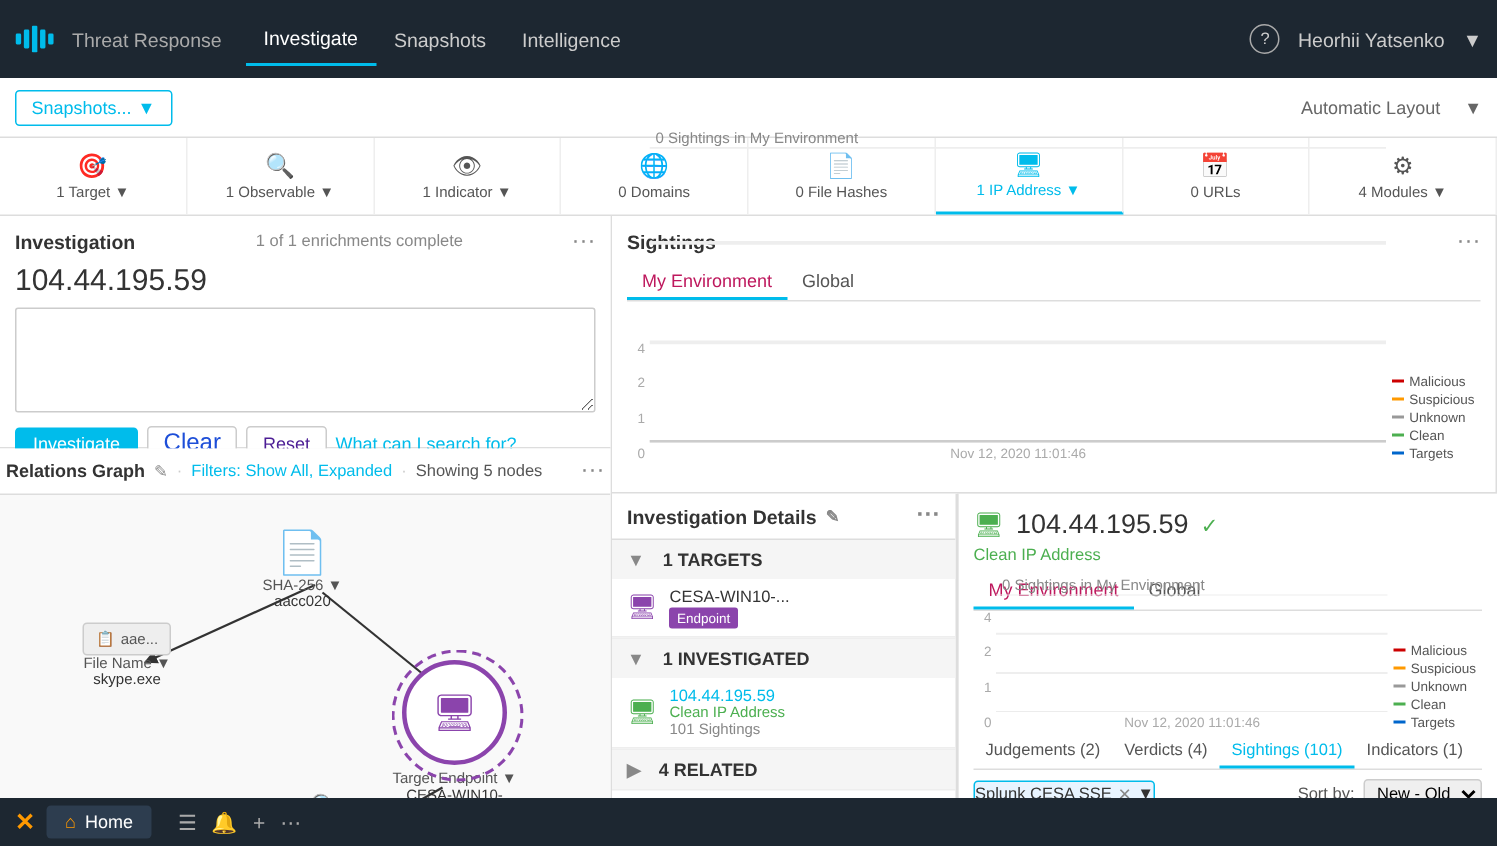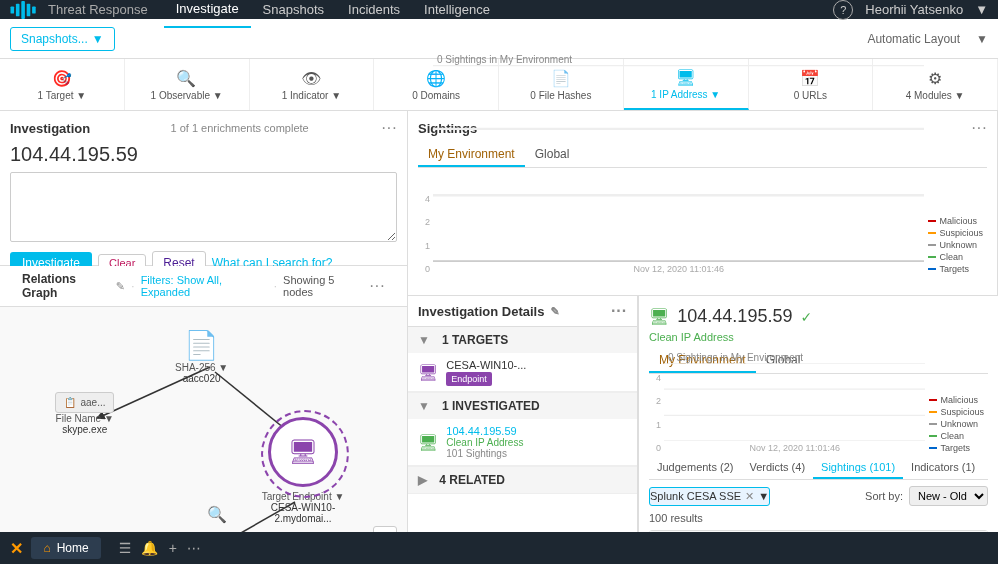--- a/index.html
+++ b/index.html
@@ -1,19 +1,19 @@
 <!DOCTYPE html>
 <html><head>
   <meta charset="utf-8">
   <style>
     * { box-sizing: border-box; margin: 0; padding: 0; }
     body { font-family: 'Helvetica Neue', Arial, sans-serif; font-size: 12px; background: #f5f5f5; color: #333; width: 998px; height: 564px; overflow: hidden; }
     
     
-    .top-nav { display: flex; align-items: center; background: #1d2731; height: 19px; padding: 0 10px; color: #fff; }
+    .top-nav { display: flex; align-items: center; background: #1d2731; height: 52px; padding: 0 10px; color: #fff; }
     .cisco-logo { width: 28px; height: 18px; margin-right: 10px; }
     .app-name { color: #aaa; font-size: 13px; margin-right: 16px; }
     .nav-items { display: flex; gap: 0; }
     .nav-item { color: #ccc; font-size: 13px; padding: 0 12px; height: 36px; display: flex; align-items: center; cursor: pointer; }
     .nav-right { margin-left: auto; display: flex; align-items: center; gap: 12px; color: #ccc; font-size: 13px; }
     .help-circle { width: 20px; height: 20px; border: 1px solid #aaa; border-radius: 50%; display: flex; align-items: center; justify-content: center; font-size: 11px; cursor: pointer; }
 
     
     .toolbar { display: flex; align-items: center; background: #fff; border-bottom: 1px solid #ddd; height: 40px; padding: 0 10px; gap: 8px; }
     .btn-new-investigation { background: #00bceb; color: #fff; border: none; padding: 5px 12px; border-radius: 3px; font-size: 12px; cursor: pointer; font-weight: 500; }
@@ -34,27 +34,27 @@
     .left-panel { width: 500px; display: flex; flex-direction: column; border-right: 1px solid #ddd; }
     .investigation-box { background: #fff; border-bottom: 1px solid #ddd; padding: 8px 10px; flex: 0 0 auto; height: 155px; }
     .section-header { display: flex; align-items: center; justify-content: space-between; margin-bottom: 6px; }
     .section-title { font-weight: 600; font-size: 13px; color: #333; }
     .section-subtitle { font-size: 11px; color: #888; margin-left: 8px; }
     .more-btn { color: #888; cursor: pointer; font-size: 16px; }
     .inv-ip { font-size: 20px; font-weight: 300; color: #333; margin: 6px 0; }
     .inv-textarea { width: 100%; height: 70px; border: 1px solid #ccc; resize: vertical; font-size: 12px; padding: 4px; border-radius: 2px; }
     .inv-actions { display: flex; gap: 6px; margin-top: 6px; align-items: center; }
     .btn-investigate { background: #00bceb; color: #fff; border: none; padding: 4px 12px; border-radius: 3px; cursor: pointer; font-size: 12px; }
-    .btn-clear { background: #fff; border: 1px solid #ccc; color: #be185d; padding: 2px 10px; border-radius: 3px; cursor: pointer; font-size: 11px; }
+    .btn-clear { background: #fff; border: 1px solid #ccc; color: #1d4ed8; padding: 2px 10px; border-radius: 3px; cursor: pointer; font-size: 16px; }
     .btn-reset { background: #fff; border: 1px solid #ccc; color: #4c1d95; padding: 4px 10px; border-radius: 3px; cursor: pointer; font-size: 12px; }
     .what-link { color: #00bceb; font-size: 12px; cursor: pointer; text-decoration: none; }
 
     
     .relations-box { flex: 1; background: #f9f9f9; position: relative; overflow: hidden; }
-    .relations-header { display: flex; align-items: center; padding: 6px 22px; background: #fff; border-bottom: 1px solid #ddd; font-size: 11px; color: #555; gap: 6px; }
+    .relations-header { display: flex; align-items: center; padding: 6px 4px; background: #fff; border-bottom: 1px solid #ddd; font-size: 11px; color: #555; gap: 6px; }
     .relations-title { font-weight: 600; font-size: 12px; color: #333; }
     .relations-canvas { position: relative; width: 100%; height: 100%; background: #f9f9f9; }
     
     
     .graph-node { position: absolute; display: flex; flex-direction: column; align-items: center; cursor: pointer; }
     .node-label { font-size: 10px; color: #555; text-align: center; max-width: 90px; word-break: break-all; }
     .node-sublabel { font-size: 10px; color: #333; font-weight: 500; text-align: center; max-width: 90px; }
     
     
     .target-node { position: absolute; display: flex; flex-direction: column; align-items: center; }
@@ -66,21 +66,21 @@
     .connections-svg { position: absolute; top: 0; left: 0; width: 100%; height: 100%; pointer-events: none; }
 
     
     .right-panel { flex: 1; display: flex; flex-direction: column; }
     .right-top { display: flex; height: 185px; border-bottom: 1px solid #ddd; }
     .sightings-box { flex: 1; background: #fff; padding: 8px 10px; border-right: 1px solid #ddd; }
     
     
     .tab-bar { display: flex; border-bottom: 1px solid #ddd; margin-bottom: 6px; }
     .tab { padding: 4px 10px; cursor: pointer; font-size: 12px; color: #555; border-bottom: 2px solid transparent; }
-    .tab.active { color: #a16207; border-bottom: 2px solid #00bceb; }
+    .tab.active { color: #be185d; border-bottom: 2px solid #00bceb; }
     
     
     .chart-area { display: flex; height: 100px; align-items: flex-end; position: relative; }
     .chart-labels { display: flex; flex-direction: column; font-size: 9px; color: #aaa; width: 15px; justify-content: space-between; height: 80px; text-align: right; padding-right: 3px; }
     .chart-svg { flex: 1; height: 80px; }
     .chart-legend { display: flex; flex-direction: column; gap: 2px; font-size: 9px; color: #555; padding: 0 4px; }
     .legend-item { display: flex; align-items: center; gap: 3px; }
     .legend-dot { width: 8px; height: 2px; }
     .chart-timestamp { font-size: 9px; color: #aaa; text-align: center; margin-top: 2px; }
     .inv-details-header { display: flex; align-items: center; padding: 6px 10px; border-bottom: 1px solid #ddd; font-weight: 600; font-size: 13px; }
@@ -133,21 +133,20 @@
     <rect x="0" y="12" width="8" height="16" rx="2" fill="#00bceb"></rect>
     <rect x="12" y="6" width="8" height="28" rx="2" fill="#00bceb"></rect>
     <rect x="24" y="0" width="8" height="40" rx="2" fill="#00bceb"></rect>
     <rect x="36" y="6" width="8" height="28" rx="2" fill="#00bceb"></rect>
     <rect x="48" y="12" width="8" height="16" rx="2" fill="#00bceb"></rect>
   </svg>
   <span class="app-name">Threat Response</span>
   <div class="nav-items">
     <div class="nav-item" style="color:#fff;border-bottom:2px solid #00bceb;">Investigate</div>
     <div class="nav-item">Snapshots</div>
-    <div class="nav-item">Incidents</div>
     <div class="nav-item">Intelligence</div>
   </div>
   <div class="nav-right">
     <div class="help-circle">?</div>
     <span>Heorhii Yatsenko</span>
     <span>▼</span>
   </div>
 </div>
 
 <div class="toolbar">

